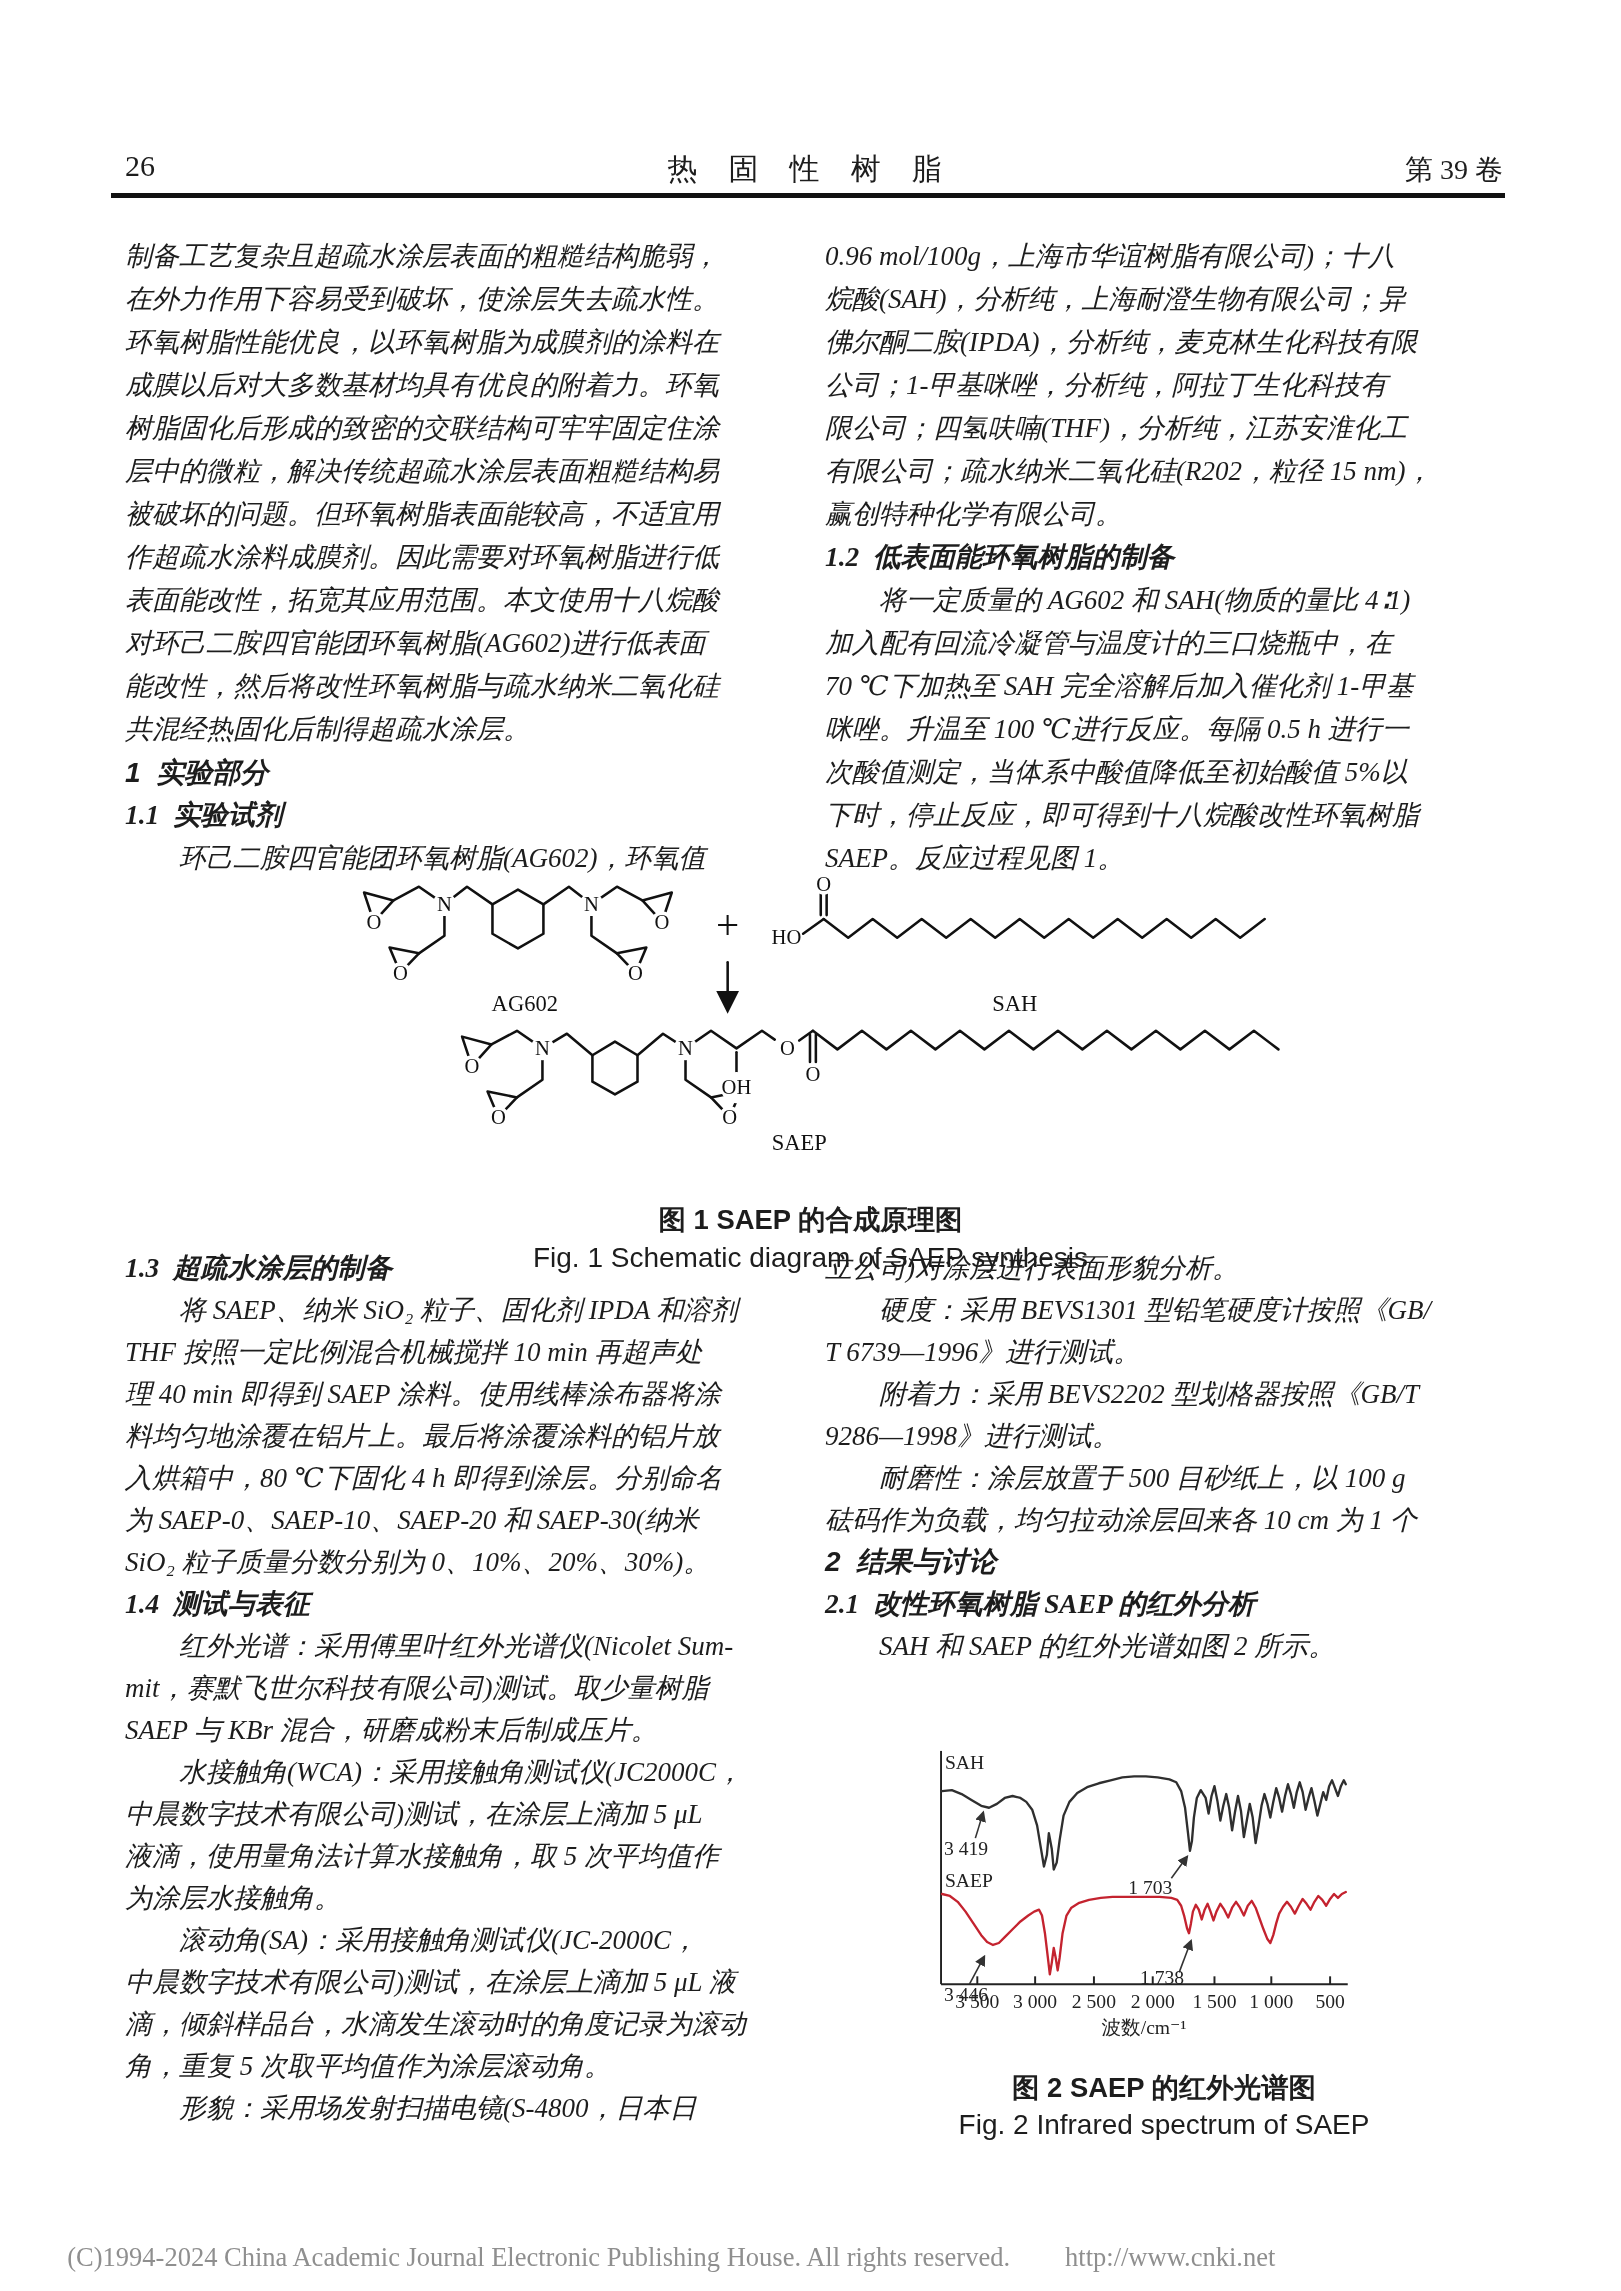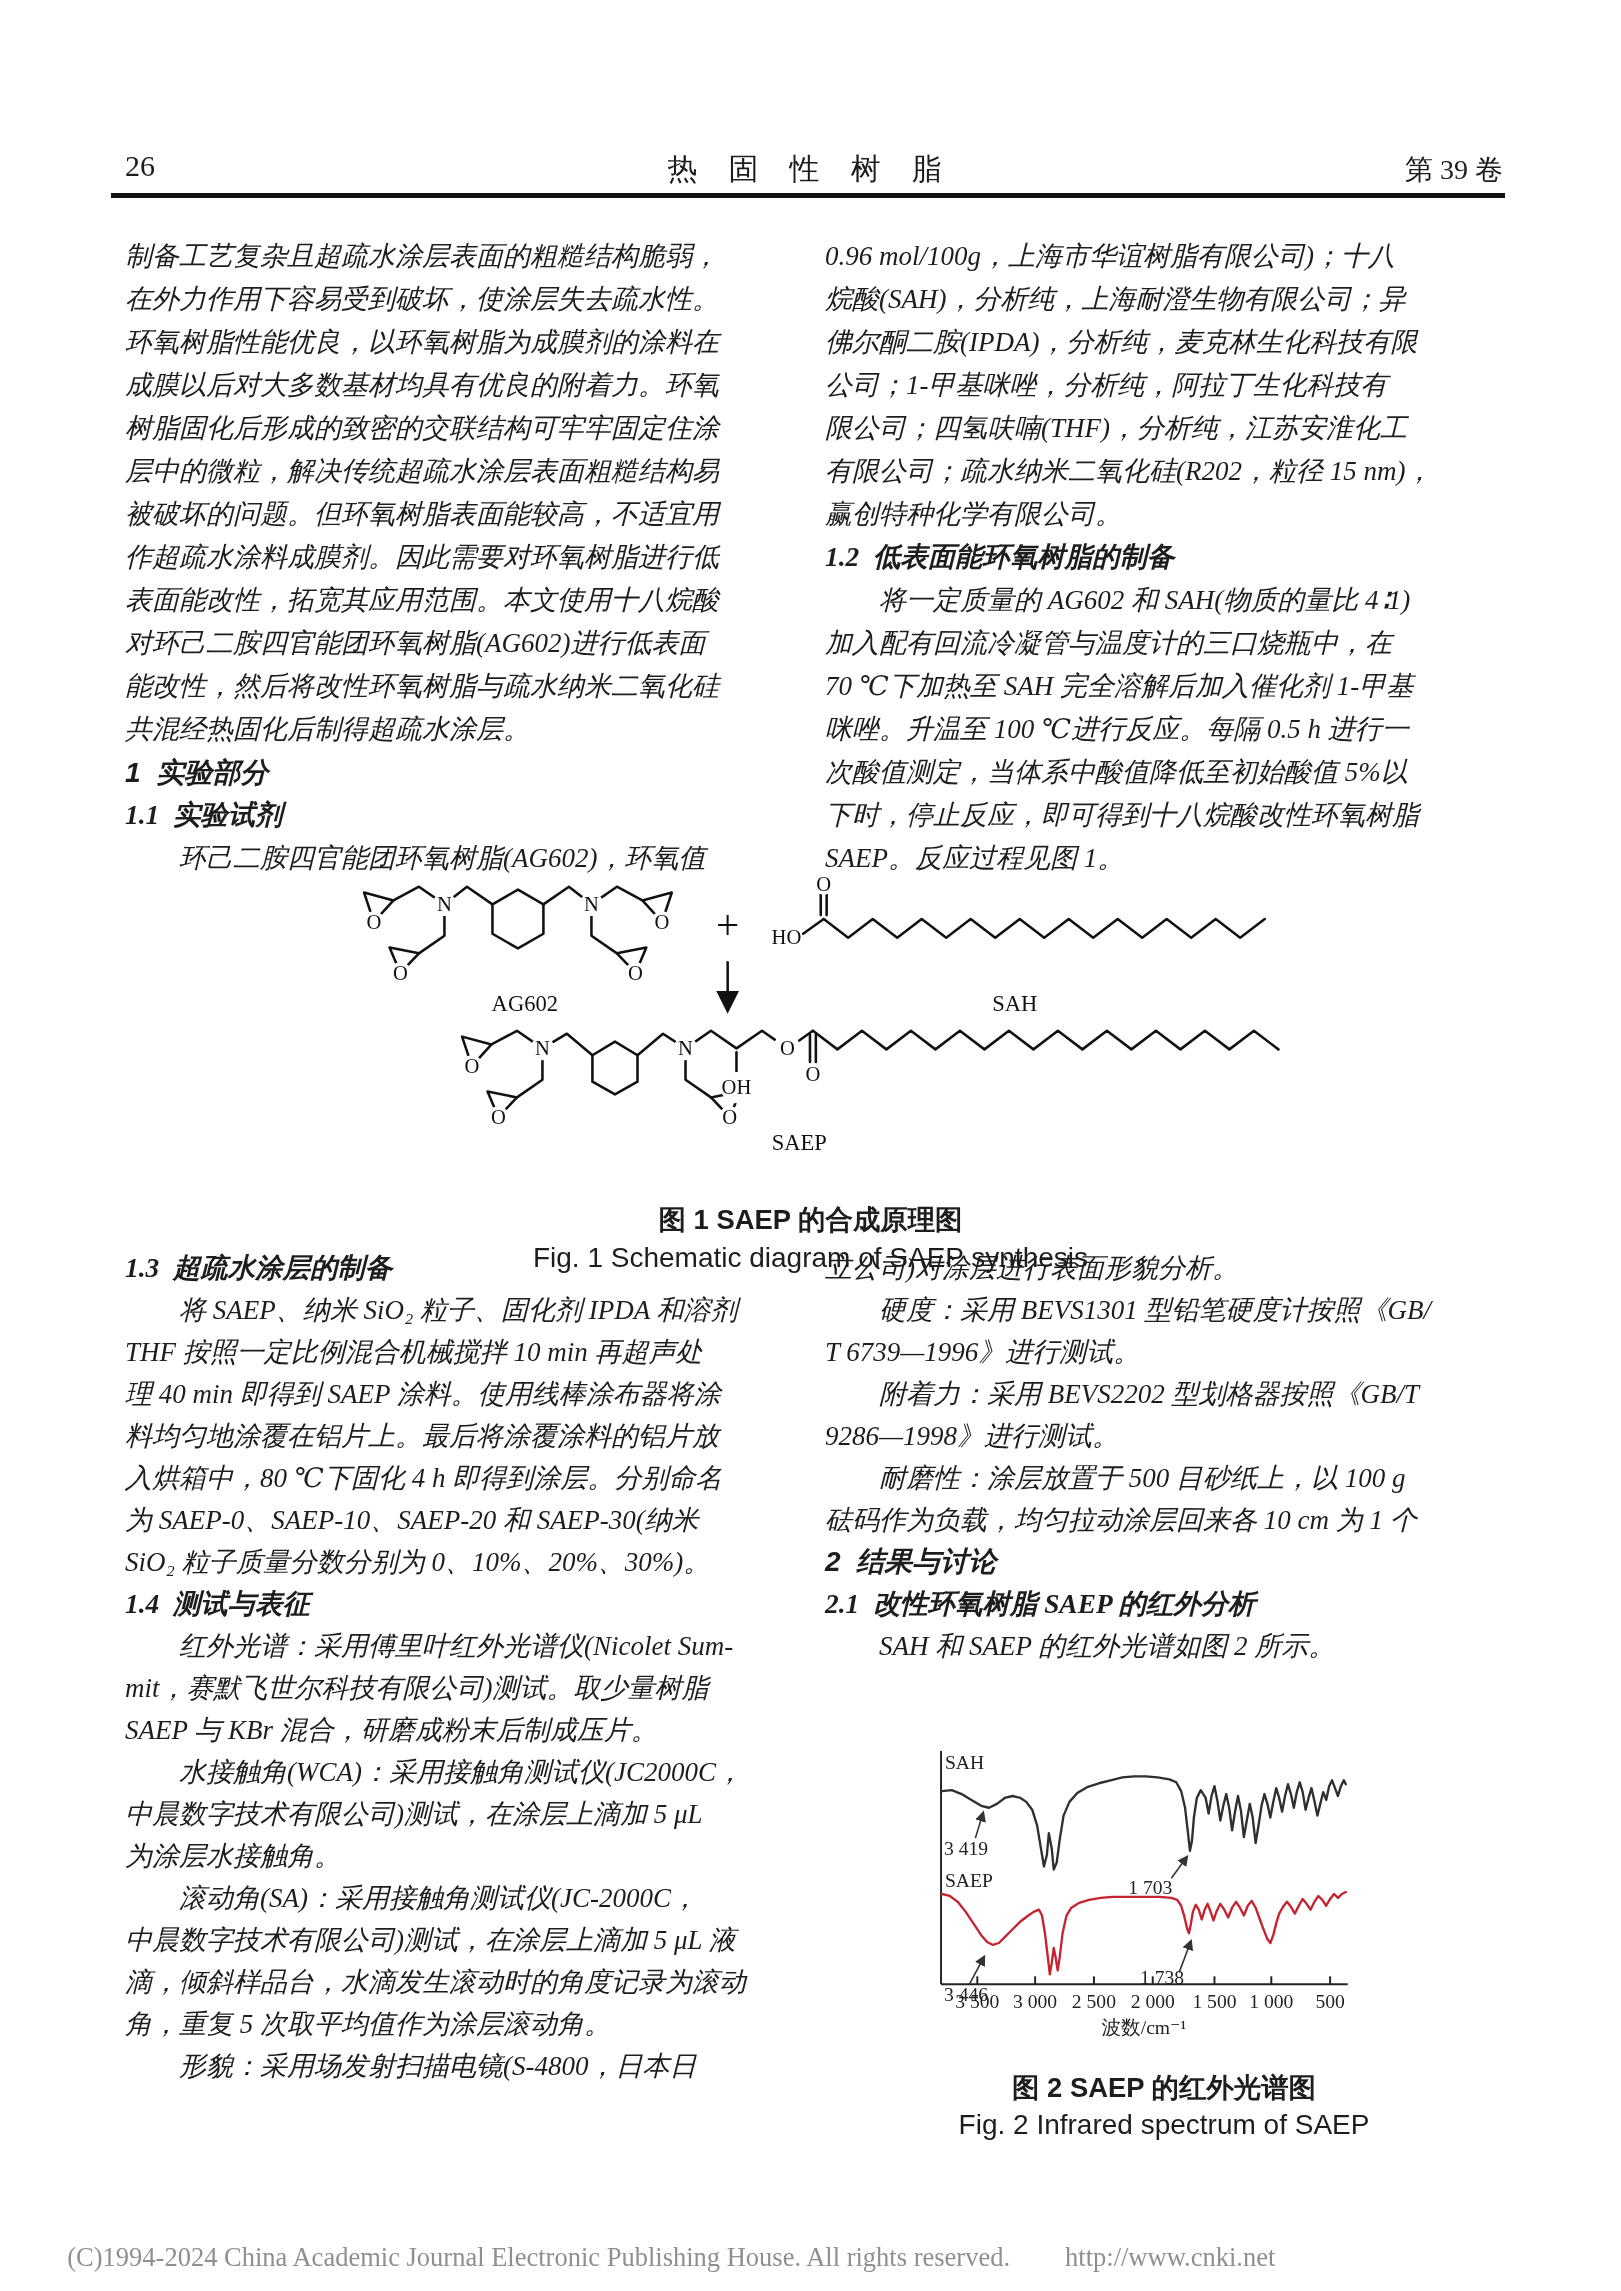--- a/index.html
+++ b/index.html
@@ -191,20 +191,21 @@
   <div class="line">料均匀地涂覆在铝片上。最后将涂覆涂料的铝片放</div>
   <div class="line">入烘箱中，80 ℃下固化 4 h 即得到涂层。分别命名</div>
   <div class="line">为 SAEP-0、SAEP-10、SAEP-20 和 SAEP-30(纳米</div>
   <div class="line">SiO₂ 粒子质量分数分别为 0、10%、20%、30%)。</div>
   <div class="line h-sub">1.4  测试与表征</div>
   <div class="line ind">红外光谱：采用傅里叶红外光谱仪(Nicolet Sum-</div>
   <div class="line">mit，赛默飞世尔科技有限公司)测试。取少量树脂</div>
   <div class="line">SAEP 与 KBr 混合，研磨成粉末后制成压片。</div>
   <div class="line ind">水接触角(WCA)：采用接触角测试仪(JC2000C，</div>
   <div class="line">中晨数字技术有限公司)测试，在涂层上滴加 5 μL</div>
+  <div class="line">液滴，使用量角法计算水接触角，取 5 次平均值作</div>
   <div class="line">为涂层水接触角。</div>
   <div class="line ind">滚动角(SA)：采用接触角测试仪(JC-2000C，</div>
   <div class="line">中晨数字技术有限公司)测试，在涂层上滴加 5 μL 液</div>
   <div class="line">滴，倾斜样品台，水滴发生滚动时的角度记录为滚动</div>
   <div class="line">角，重复 5 次取平均值作为涂层滚动角。</div>
   <div class="line ind">形貌：采用场发射扫描电镜(S-4800，日本日</div>
 </div>
 
 <div class="col col-right lb" style="top:1247px;">
   <div class="line">立公司)对涂层进行表面形貌分析。</div>

